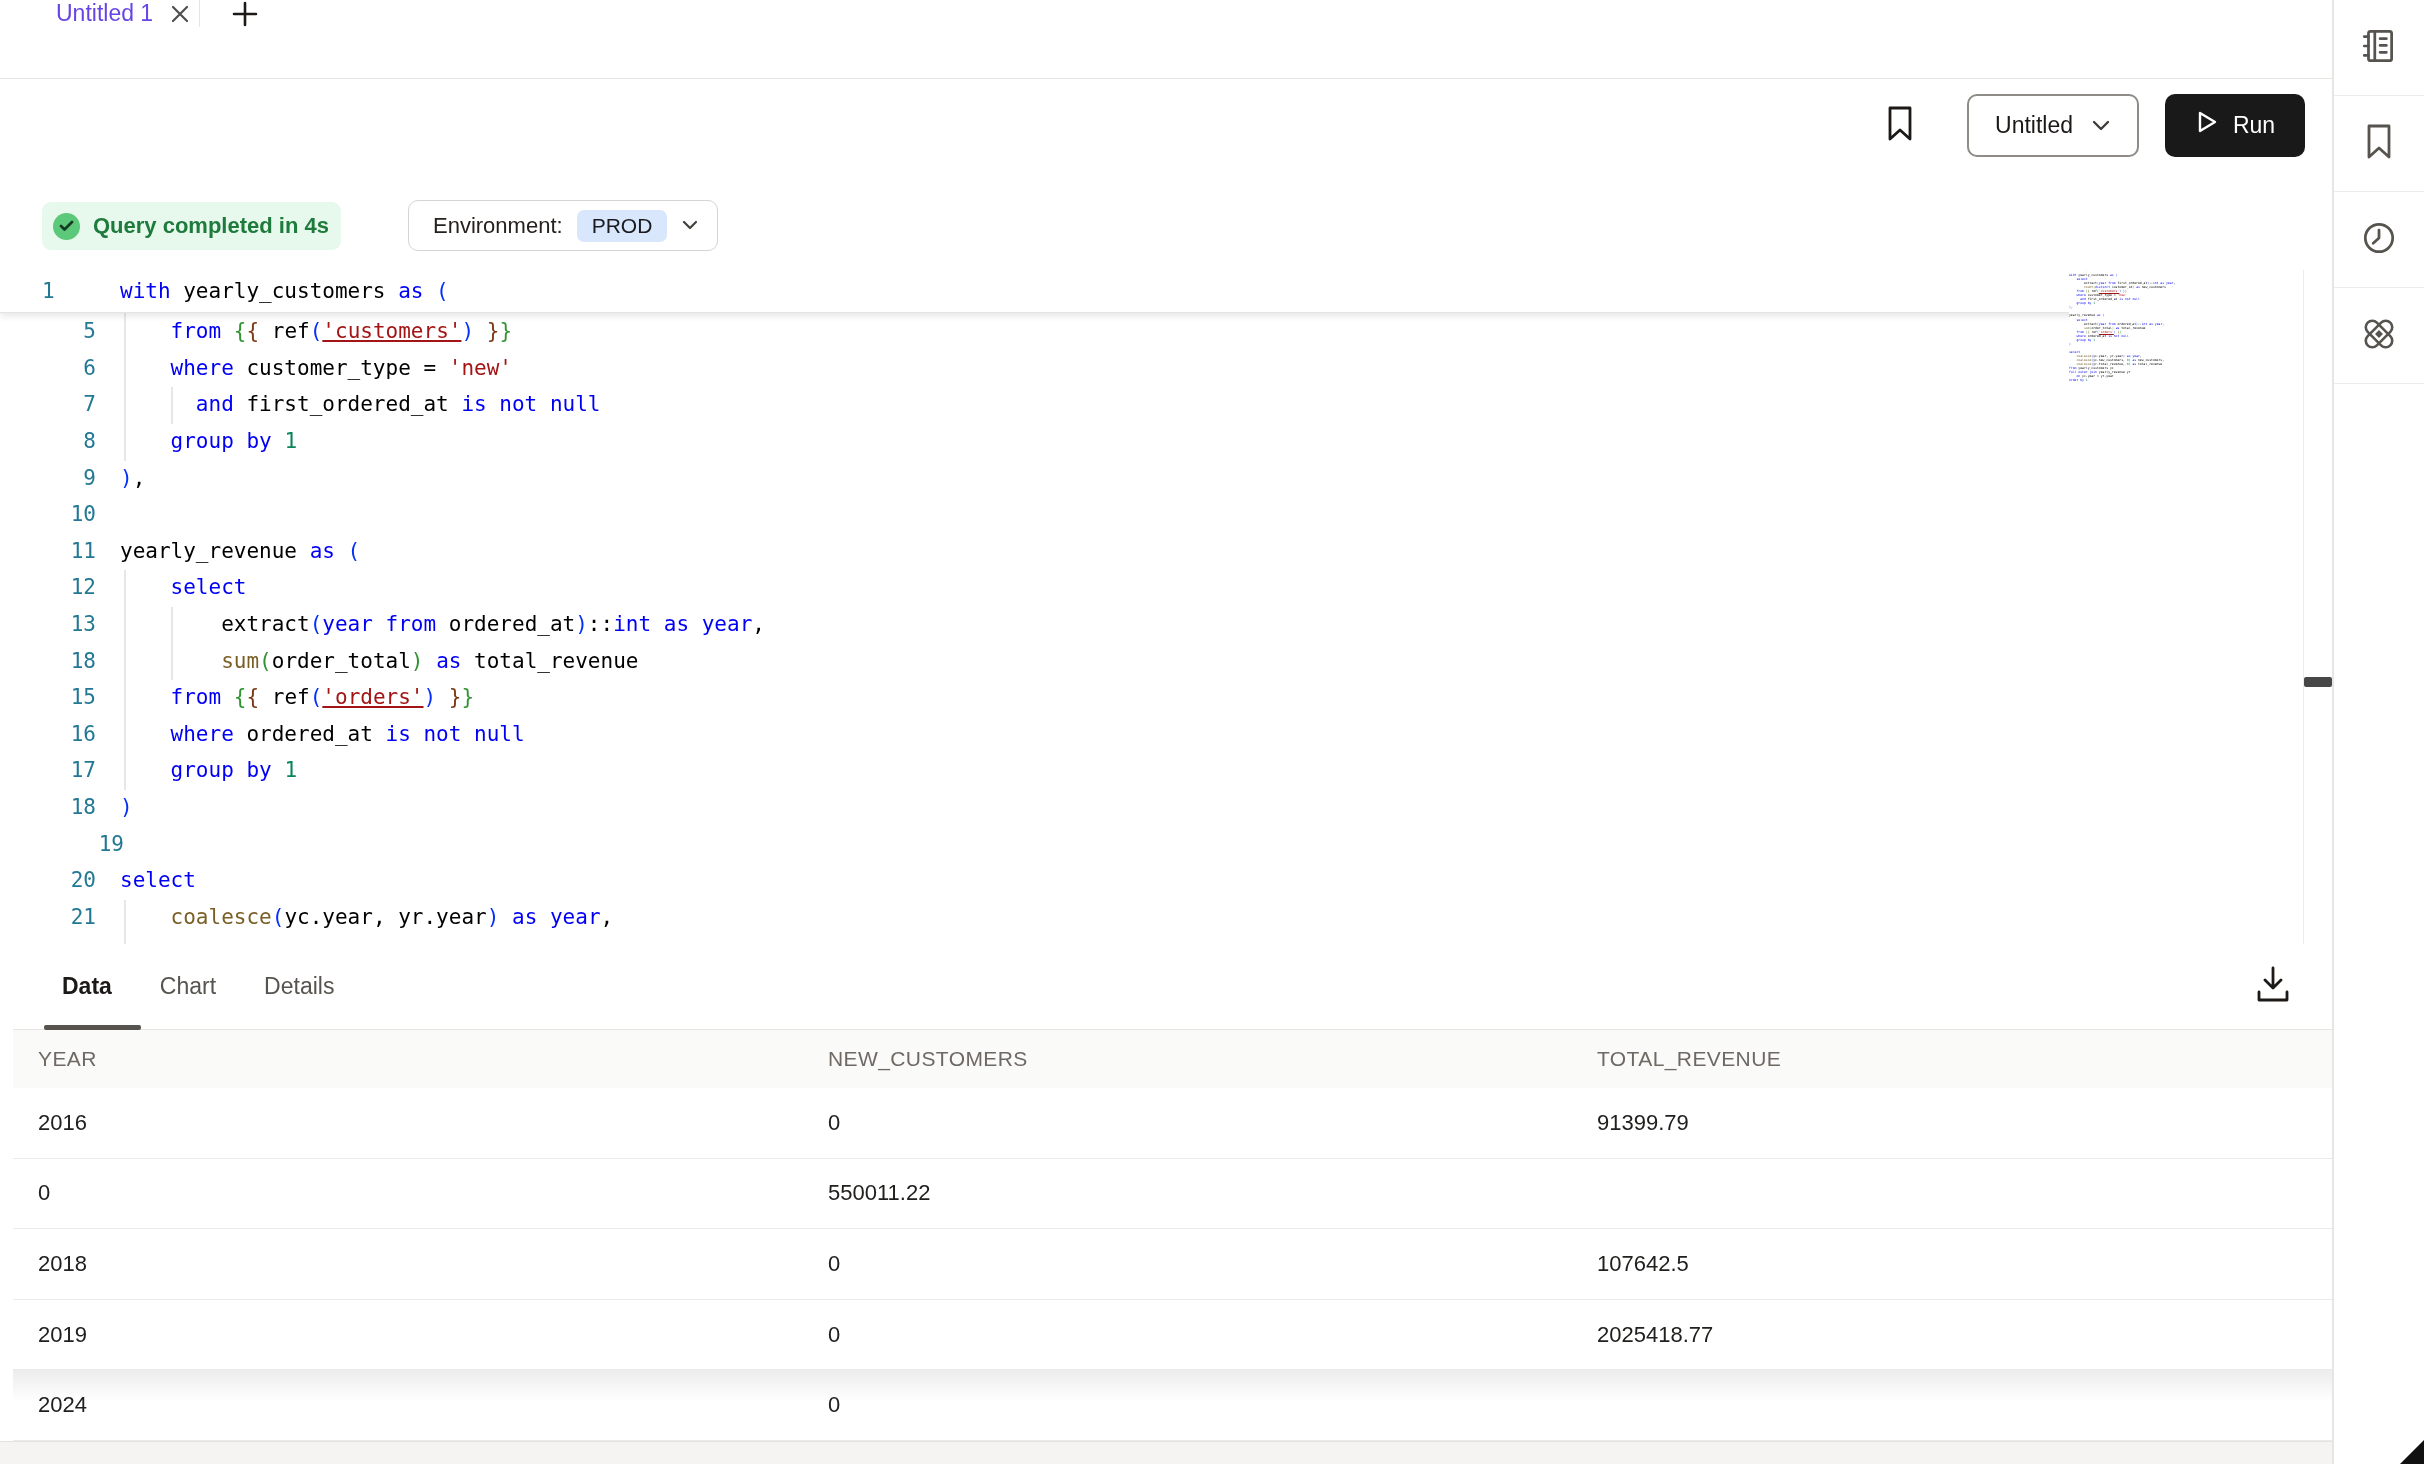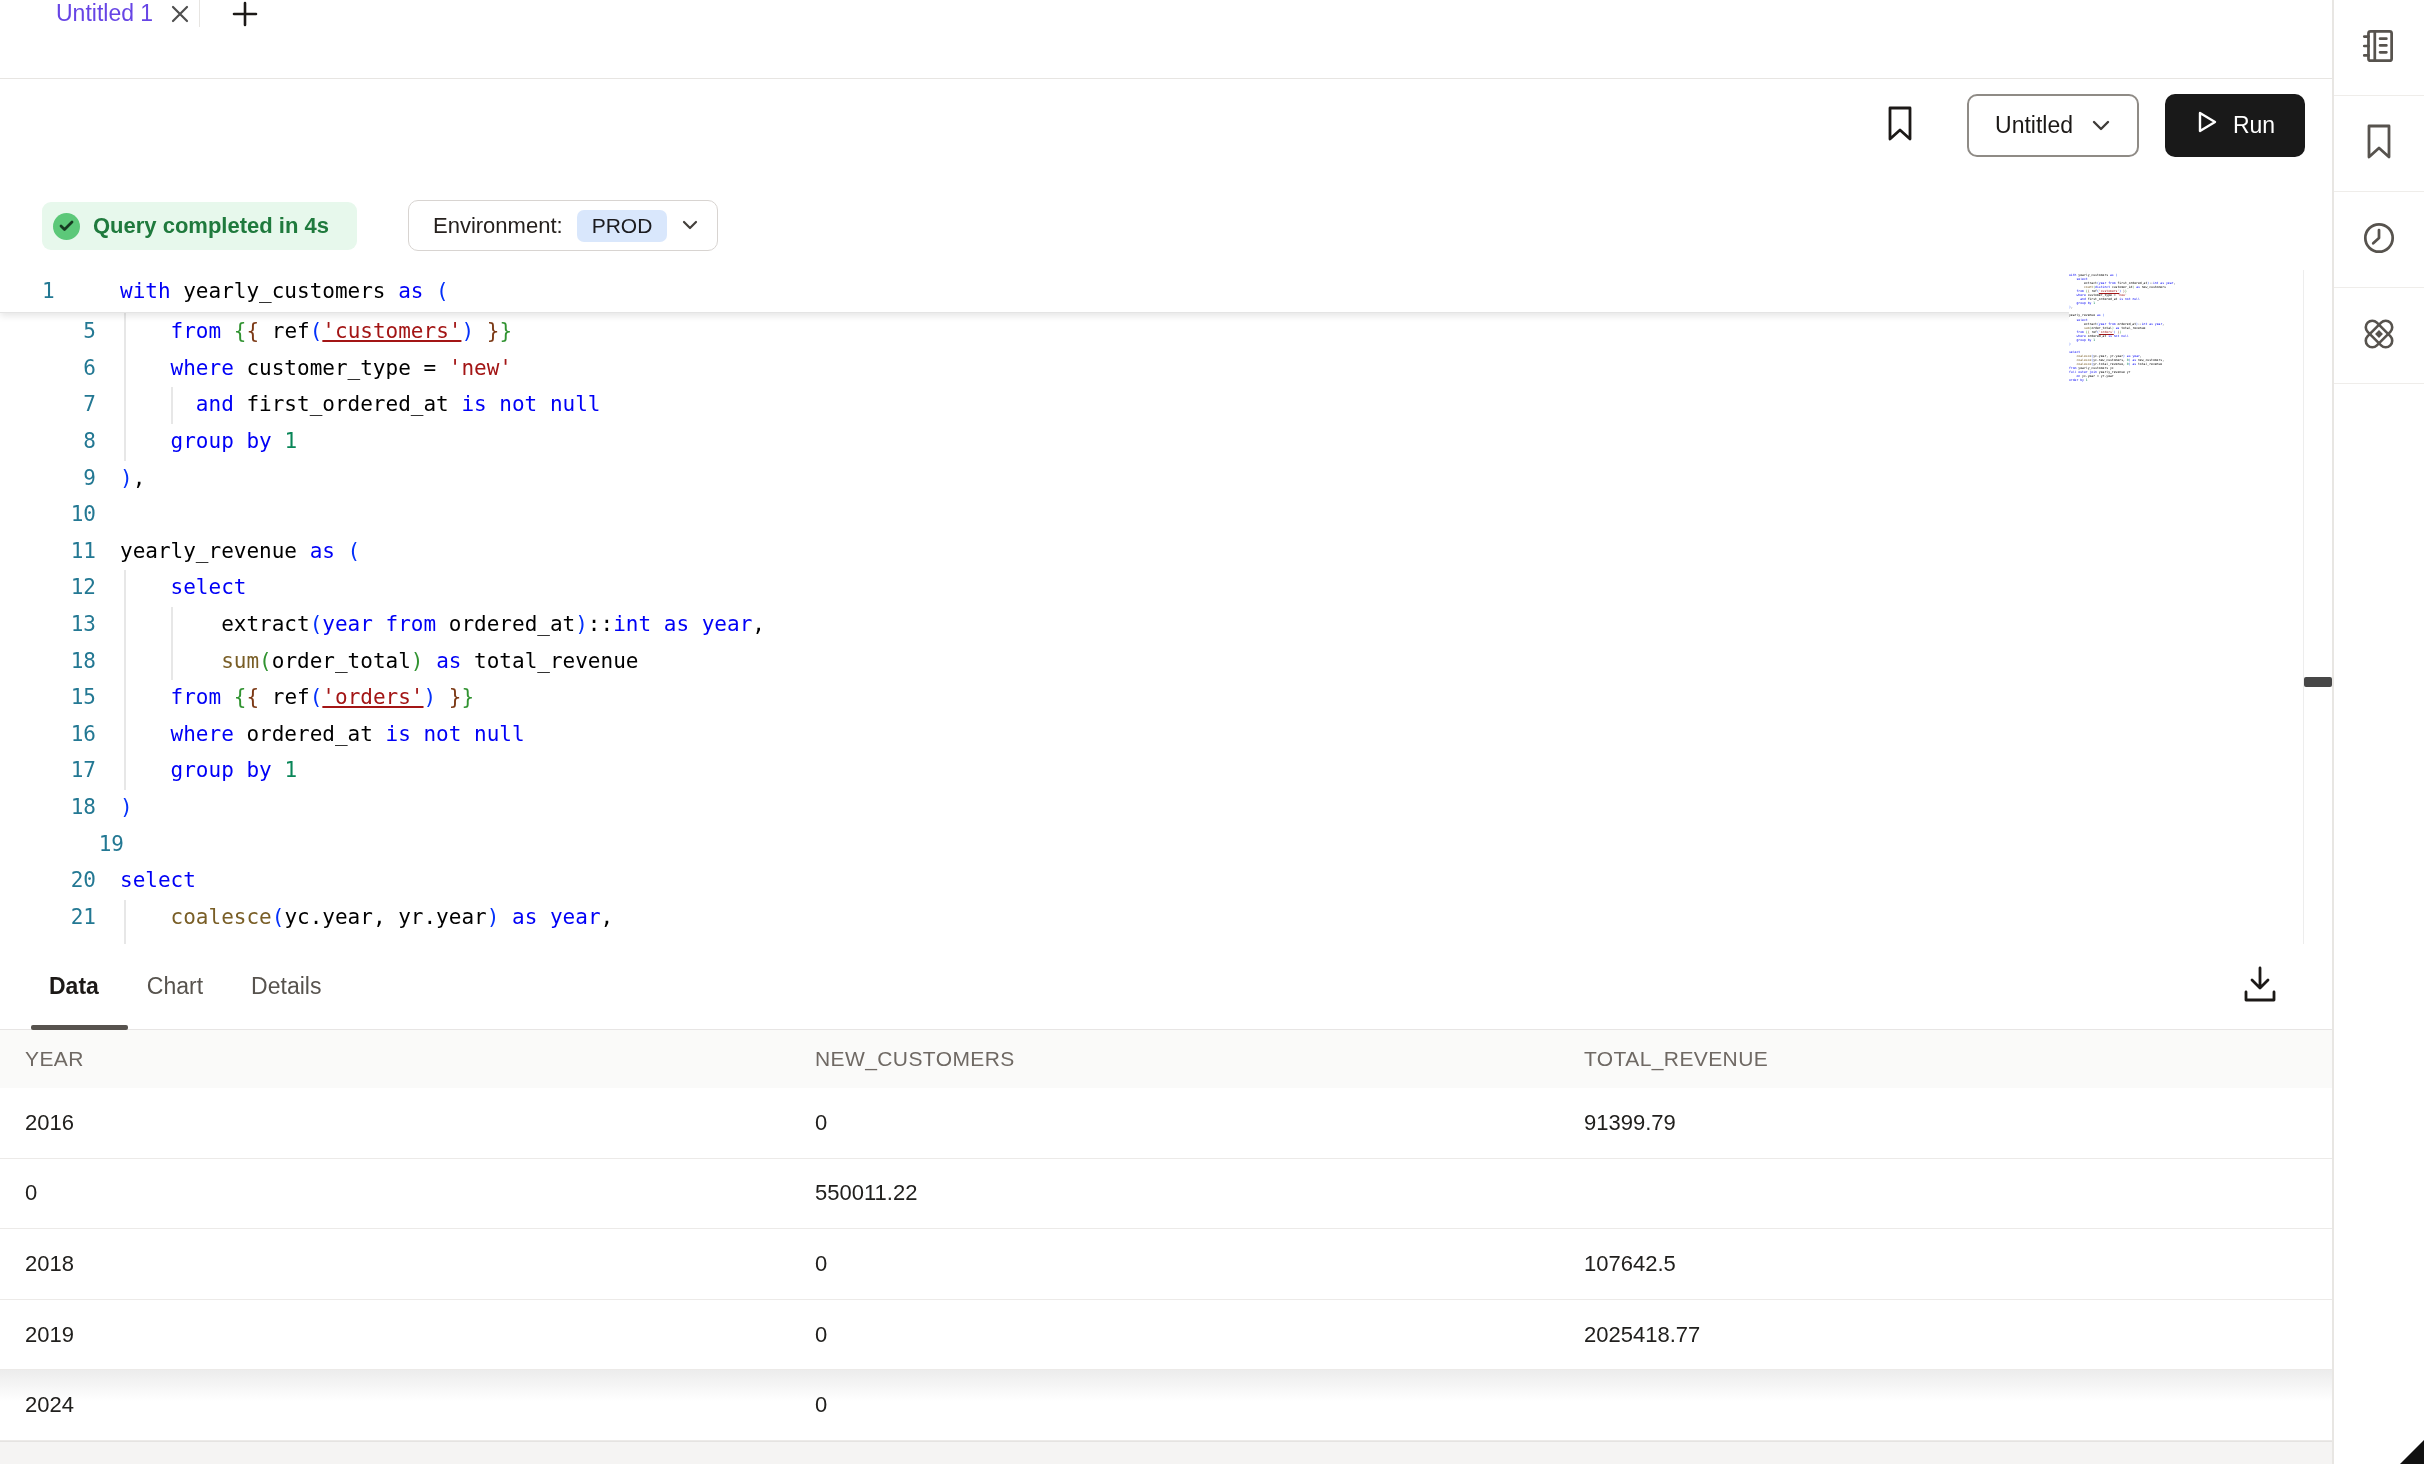--- a/index.html
+++ b/index.html
@@ -22,21 +22,21 @@
 
   
   .toolbar { position:absolute; top:79px; left:0; width:100%; height:92px; display:flex; align-items:center; justify-content:flex-end; padding-right:27px; gap:26px; background:#fff; }
   .icon-btn { background:none; border:none; cursor:pointer; display:flex; align-items:center; justify-content:center; }
   .bookmark-btn { margin-right:26px; }
   .btn-develop { height:63px; padding:0 26px; border:2px solid #8F8B86; border-radius:10px; background:#fff; display:flex; align-items:center; gap:18px; font-size:23px; color:#1C1917; cursor:pointer; font-family:inherit; }
   .btn-run { height:63px; width:140px; border:none; border-radius:10px; background:#191919; color:#fff; display:flex; align-items:center; justify-content:center; gap:14px; font-size:23px; font-weight:500; cursor:pointer; font-family:inherit; }
 
   
   .statusbar { position:absolute; top:171px; left:0; width:100%; height:99px; background:#fff; }
-  .status-pill { position:absolute; left:42px; top:31px; height:48px; border-radius:9px; background:#E7F8EC; display:flex; align-items:center; gap:13px; padding:0 28px 0 11px; }
+  .status-pill { position:absolute; left:42px; top:31px; height:48px; border-radius:9px; background:#E7F8EC; display:flex; align-items:center; gap:13px; padding:0 12px 0 11px; }
   .status-pill .chk { width:27px; height:27px; border-radius:50%; background:#5CC879; display:flex; align-items:center; justify-content:center; }
   .status-text { font-size:22px; font-weight:600; color:#1F7A3D; }
   .env-select { position:absolute; left:408px; top:29px; height:51px; border:1.5px solid #D8D4D1; border-radius:10px; background:#fff; display:flex; align-items:center; gap:14px; padding:0 18px 0 24px; cursor:pointer; }
   .env-label { font-size:22px; color:#26211E; }
   .env-chip { background:#D9E7FC; border-radius:7px; padding:4px 15px; font-size:21px; color:#1B1B1F; }
 
   
   .editor { position:absolute; top:270px; left:0; width:100%; height:674px; background:#fff; overflow:hidden; }
   .code-line { position:absolute; left:0; height:36.6px; display:flex; align-items:center; width:2060px; }
   .code-line .ln { width:96px; text-align:right; font-family:"DejaVu Sans Mono", monospace; font-size:21px; color:#237893; flex:none; }
@@ -48,21 +48,21 @@
   .tk-kw{color:#0000F6}.tk-pl{color:#000}.tk-fn{color:#795E26}.tk-str{color:#A31515}
   .tk-lnk{color:#A31515;text-decoration:underline;cursor:pointer}
   .tk-num{color:#098658}.tk-b1{color:#319331}.tk-b2{color:#7B3814}.tk-b3{color:#0431FA}
 
   .minimap { position:absolute; left:2069px; top:3px; width:116px; height:122px; background:#fff; z-index:6; overflow:hidden; cursor:pointer; }
   .minimap pre { font-family:"DejaVu Sans Mono", monospace; font-size:3.1px; line-height:4.05px; white-space:pre; }
   .ruler { position:absolute; left:2303px; top:0; width:29px; height:100%; border-left:1.5px solid #EDEDED; background:#fff; }
   .ruler-thumb { position:absolute; left:0; top:407px; width:28px; height:10px; background:#474747; border-radius:2px; cursor:pointer; }
 
   
-  .results { position:absolute; top:944px; left:0; width:100%; height:520px; background:#fff; }
+  .results { position:absolute; top:944px; left:0; width:100%; height:520px; background:#fff;padding-left:13px; }
   .res-tabs { position:relative; height:86px; border-bottom:1.5px solid #E7E5E4; display:flex; align-items:center; padding-left:49px; gap:48px; }
   .res-tab { font-size:23px; color:#57534E; cursor:pointer; }
   .res-tab.active { color:#1C1917; font-weight:600; }
   .tab-underline { position:absolute; left:31px; bottom:-1px; width:97px; height:5px; background:#57534E; border-radius:2px; }
   .download-btn { position:absolute; left:2238px; top:21px; width:44px; height:44px; }
   .grid-row { display:grid; grid-template-columns:790px 769px 1fr; padding-left:25px; align-items:center; }
   .thead { height:58px; background:#FAFAF9; font-size:21px; color:#6F6964; letter-spacing:0.4px; }
   .trow { height:70.6px; border-bottom:1.5px solid #ECEAE8; font-size:22px; color:#21201E; background:#fff; }
   .trow.scrolled { background:linear-gradient(180deg, #ECECEC 0%, #FFFFFF 45%); }
   .bottom-strip { position:absolute; bottom:0; left:0; width:100%; height:23px; background:#F5F4F3; border-top:1.5px solid #E5E3E1; }

